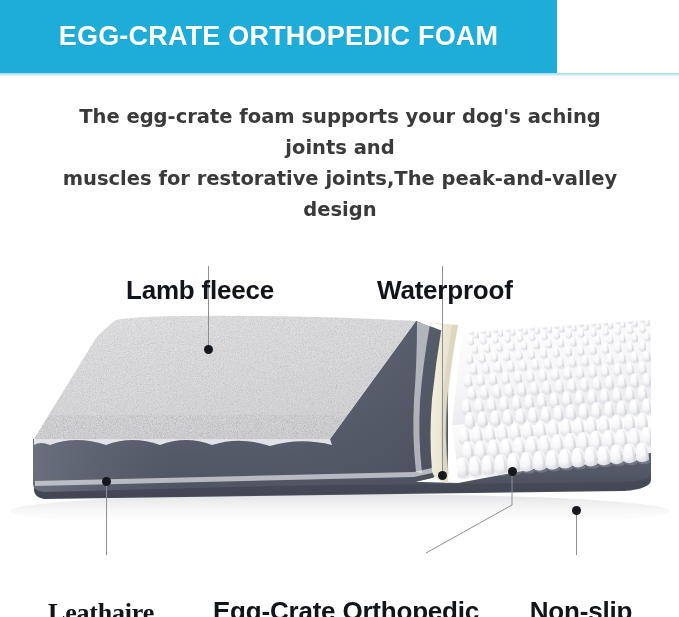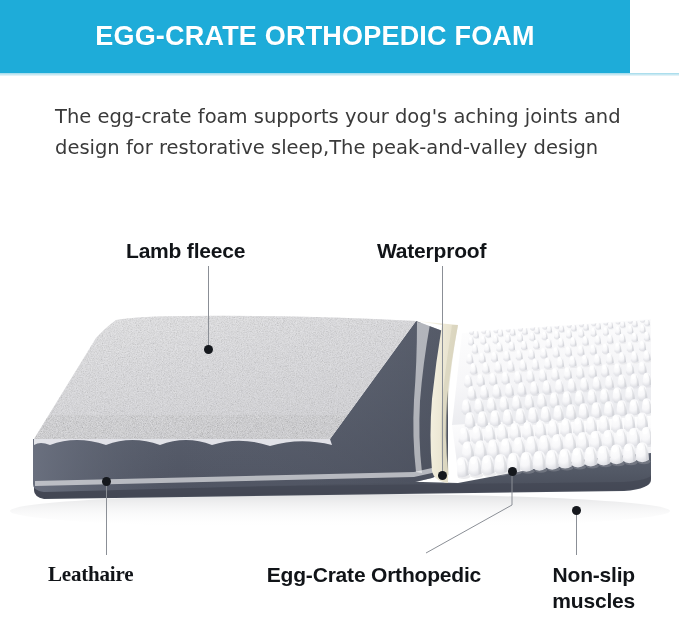--- a/index.html
+++ b/index.html
@@ -4,46 +4,46 @@
 <style>
   * { margin:0; padding:0; box-sizing:border-box; }
   html,body { background:#fff; }
   body {
     width:679px; height:617px; position:relative; overflow:hidden;
     font-family:"Liberation Sans", sans-serif; background:#ffffff;
   }
 
   
   #header-banner{
-    position:absolute; left:0; top:0; width:630px; height:73px;
+    position:absolute; left:0; top:0; width:557px; height:73px;
     background:#1eacd9; display:flex; align-items:center; justify-content:center;
   }
   #header-title{
     color:#ffffff; font-size:27px; font-weight:bold; letter-spacing:.2px;
     font-family:"Liberation Sans", sans-serif; white-space:nowrap;
     text-shadow:0 1px 0 rgba(0,0,0,.04);
   }
   #header-underline{
     position:absolute; left:0; top:73px; width:679px; height:3px;
     background:linear-gradient(#9fd9ea,#eef7fa);
   }
 
   
   #description{
     position:absolute; left:55px; top:101px; width:570px;
-    text-align:left; color:#3a3a3a; font-size:19.5px; line-height:31px;
-    font-family:"DejaVu Sans", sans-serif; font-weight:400;
+    text-align:center; color:#3a3a3a; font-size:19.5px; line-height:31px;
+    font-family:"DejaVu Sans", sans-serif; font-weight:700;
   }
   #description span{ display:block; }
 
   
   .callout{
     position:absolute; font-weight:bold; color:#111418;
-    font-family:"Liberation Sans", sans-serif; font-size:21px;
-    letter-spacing:-.2px; white-space:nowrap; text-align:right;
+    font-family:"Liberation Sans", sans-serif; font-size:26px;
+    letter-spacing:-.2px; white-space:nowrap; text-align:center;margin-top:36px;
   }
   #label-lamb-fleece  { left:126px; top:239px; }
   #label-waterproof   { left:377px; top:239px; }
   #label-leathaire    { left:48px;  top:562px;font-family:Liberation Serif, serif; }
   #label-nonslip      { left:527px; top:562px; width:108px; white-space:normal;
                         line-height:26px; }
   #label-egg-crate    { left:211px; top:562px; width:270px; white-space:normal;
                         line-height:26px; }
 
   
@@ -64,21 +64,21 @@
 </head>
 <body>
 
 <div id="header-banner">
   <div id="header-title">EGG-CRATE ORTHOPEDIC FOAM</div>
 </div>
 <div id="header-underline"></div>
 
 <div id="description">
   <span>The egg-crate foam supports your dog's aching joints and</span>
-  <span>design for restorative sleep,The peak-and-valley design</span>
+  <span>muscles for restorative joints,The peak-and-valley design</span>
 </div>
 
 <div id="product">
 <svg width="679" height="270" viewBox="0 0 679 270" xmlns="http://www.w3.org/2000/svg">
   <defs>
 
     <filter id="speckle" x="0" y="0" width="100%" height="100%">
       <feTurbulence type="fractalNoise" baseFrequency="0.85" numOctaves="4" seed="7" result="n"></feTurbulence>
       <feColorMatrix in="n" type="saturate" values="0"></feColorMatrix>
       <feComponentTransfer>

